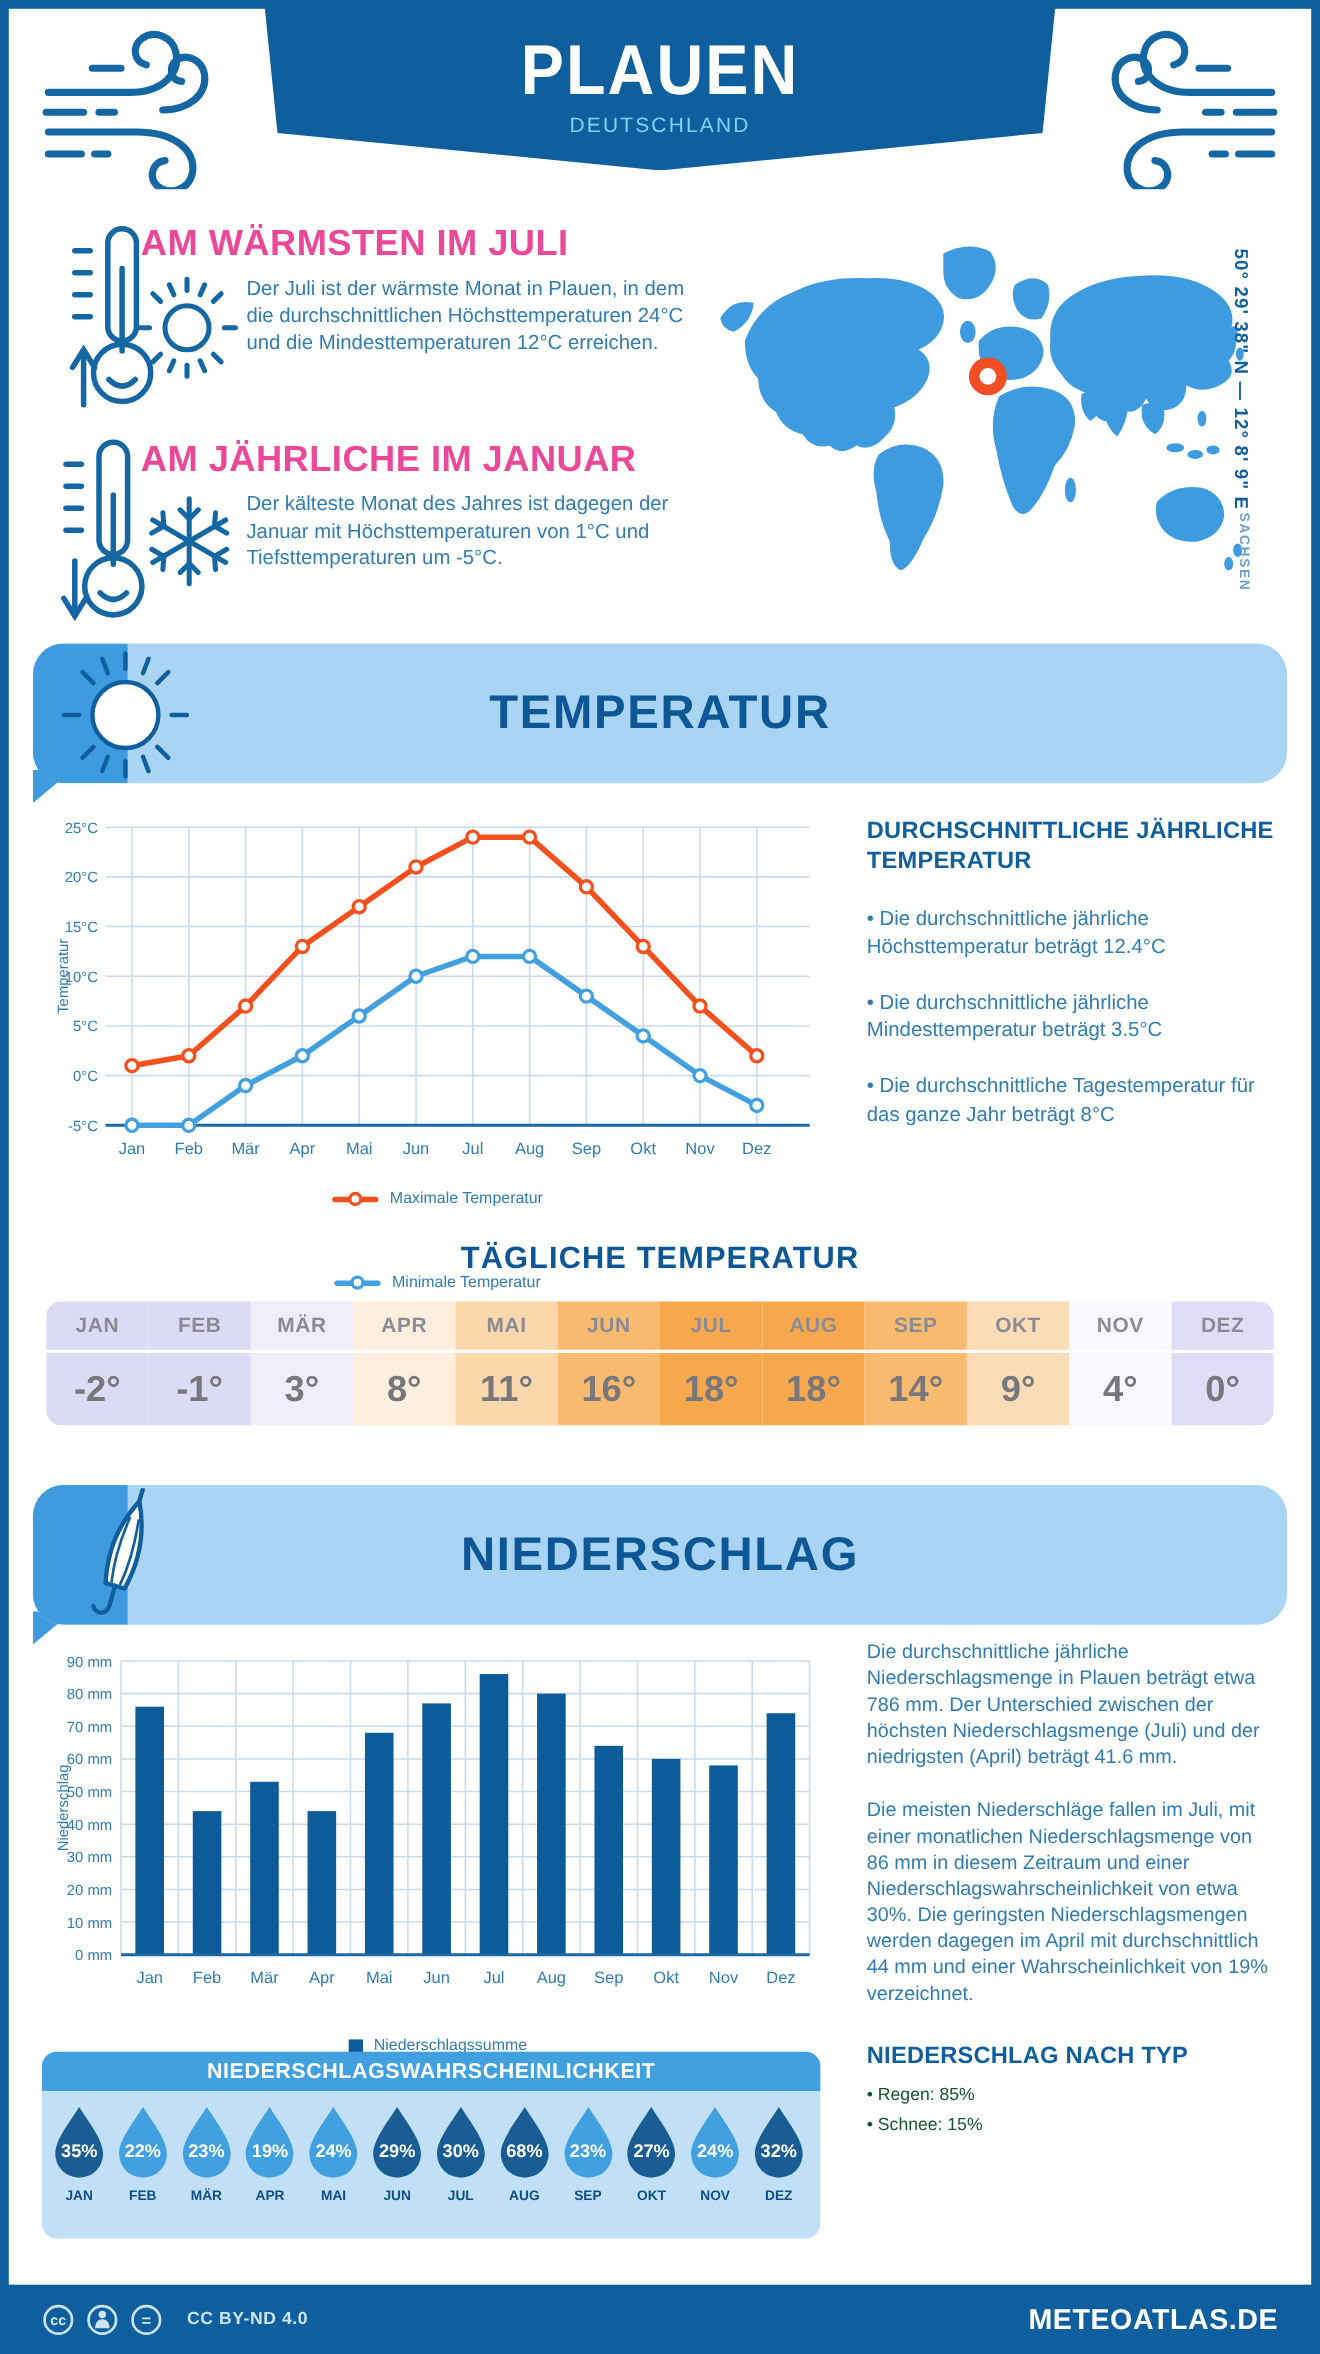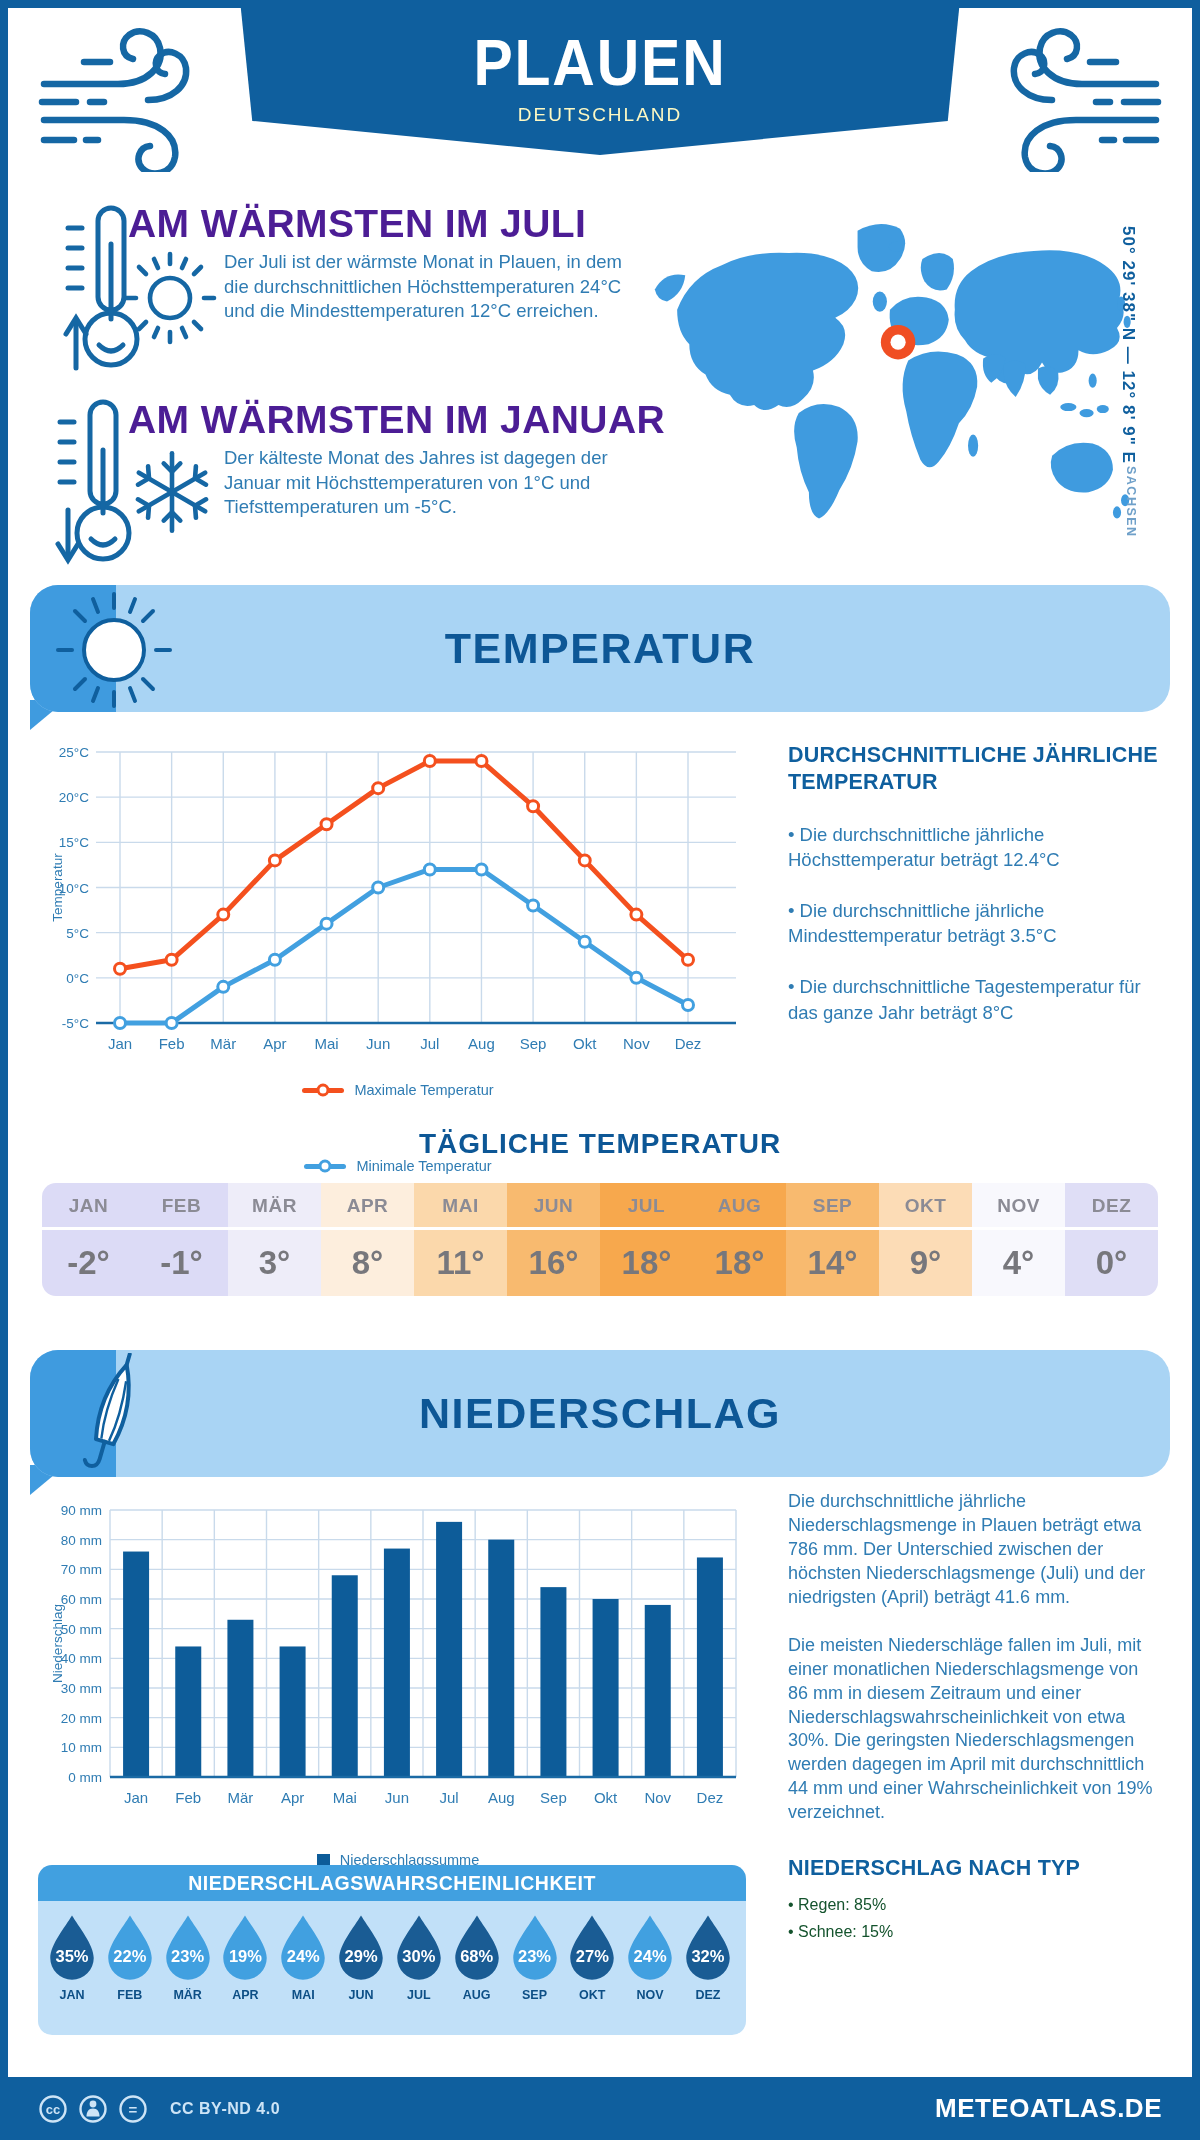--- a/index.html
+++ b/index.html
@@ -10,27 +10,27 @@
   
   .b-top{left:0;top:0;width:1200px;height:8px;background:#0f5f9e;}
   .b-left{left:0;top:0;width:8px;height:2140px;background:#0f5f9e;}
   .b-right{left:1192px;top:0;width:8px;height:2140px;background:#0f5f9e;}
 
   
   .ribbon{left:240px;top:0;width:720px;height:155px;background:#0f5f9e;
           clip-path:polygon(0 0,100% 0,98.3% 78%,50% 100%,1.7% 78%);}
   .ribbon-title{margin-top:26px;text-align:center;color:#fff;font-size:64px;font-weight:700;
                 letter-spacing:2px;transform:scaleX(.92);}
-  .ribbon-sub{margin-top:4px;text-align:center;color:#fef9c3;font-size:19px;letter-spacing:2px;}
+  .ribbon-sub{margin-top:4px;text-align:center;color:#7dd3fc;font-size:19px;letter-spacing:2px;}
 
   .wind{width:190px;height:150px;}
   .wind-l{left:32px;top:22px;}
   .wind-r{left:978px;top:22px;transform:scaleX(-1);}
 
-  .fact-head{font-size:39px;font-weight:700;color:#4c1d95;letter-spacing:.4px;white-space:nowrap;}
+  .fact-head{font-size:33px;font-weight:700;color:#ec4899;letter-spacing:.4px;white-space:nowrap;}
   .fact-text{font-size:18.5px;line-height:1.33;color:#2f7cb3;}
 
   .geo{left:1118px;top:226px;writing-mode:vertical-rl;display:flex;}
   .geo .coords{font-size:17px;font-weight:700;color:#0f5f9e;letter-spacing:1px;}
   .geo .region{font-size:12.5px;font-weight:700;color:#6fa0c9;letter-spacing:1.5px;margin-top:2px;}
 
   
   .sec-banner{left:30px;width:1140px;height:127px;background:#a9d4f4;border-radius:28px;overflow:hidden;}
   .sec-banner .accent{position:absolute;left:0;top:0;bottom:0;width:86px;background:#3f9bdf;}
   .sec-banner .sec-title{position:relative;text-align:center;line-height:127px;font-size:43px;
@@ -160,21 +160,21 @@
         <path d="M10,70 h14"></path>
         <path d="M10,90 h14"></path>
       <rect x="40" y="10" width="26" height="102" rx="13"></rect>
       <circle cx="53" cy="141" r="26"></circle>
       <path d="M53,58 V121"></path>
       <path d="M41,147 Q53,159 65,147"></path>
       <path d="M18,118 V166"></path>
         <path d="M8,152 L18,168 L28,152"></path>
     </svg>
   </div>
-  <div class="abs fact-head" style="left:128px;top:398px;">AM WÄRMSTEN IM JANUAR</div>
+  <div class="abs fact-head" style="left:128px;top:398px;">AM JÄHRLICHE IM JANUAR</div>
   <div class="abs" style="left:126px;top:446px;width:92px;height:92px;">
     <svg width="92" height="92" viewBox="0 0 100 100" fill="none" stroke="#1567a4" stroke-width="5" stroke-linecap="round">
       <path d="M50,8 V92"></path>
         <path d="M14,29 L86,71"></path>
         <path d="M86,29 L14,71"></path>
       <path d="M41,19 L50,28 L59,19"></path>
         <path d="M41,81 L50,72 L59,81"></path>
       <path d="M13,42 L25,35 L24,22"></path>
         <path d="M87,58 L75,65 L76,78"></path>
       <path d="M76,22 L75,35 L87,42"></path>

